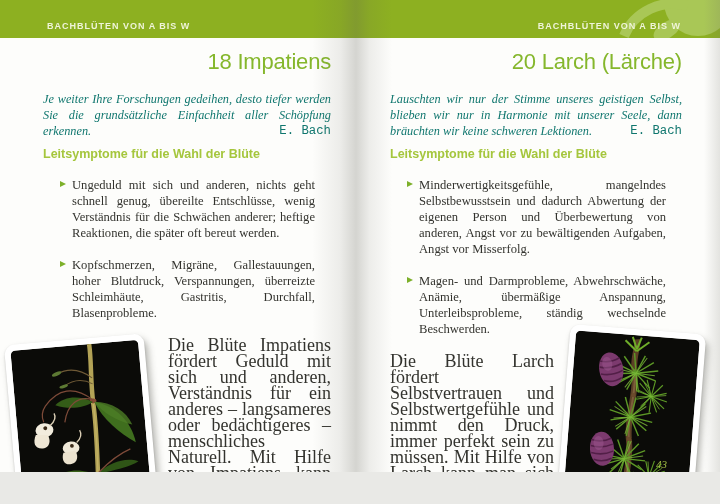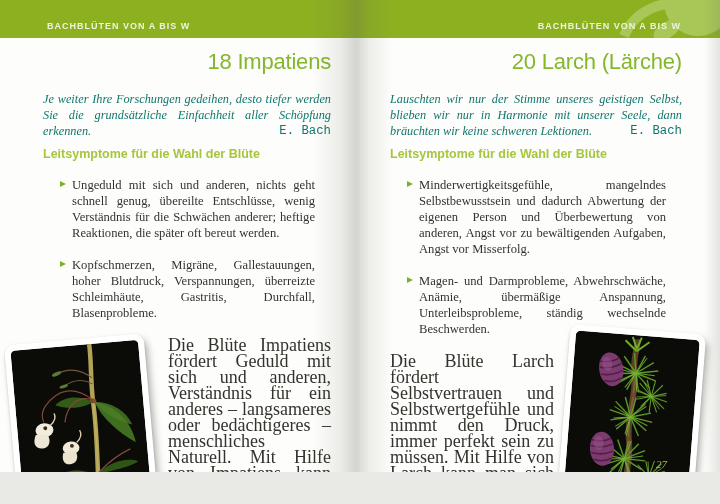--- a/index.html
+++ b/index.html
@@ -217,18 +217,18 @@
 
           <use href="#cone" transform="translate(38,36) rotate(-14)"></use>
           <use href="#cone" transform="translate(35,116) rotate(-8)"></use>
 
           <circle cx="62" cy="60" r="2.2" fill="#6b4a2c"></circle>
           <circle cx="61" cy="104" r="2.2" fill="#6b4a2c"></circle>
           <circle cx="60" cy="146" r="2" fill="#6b4a2c"></circle>
         </svg>
       </figure>
     </div>
-    <div class="pagenum">27</div>
+    <div class="pagenum">43</div>
   </section>
 
   <div class="gutter"></div>
   <div class="edge-right"></div>
 </div>
 
 </body></html>

